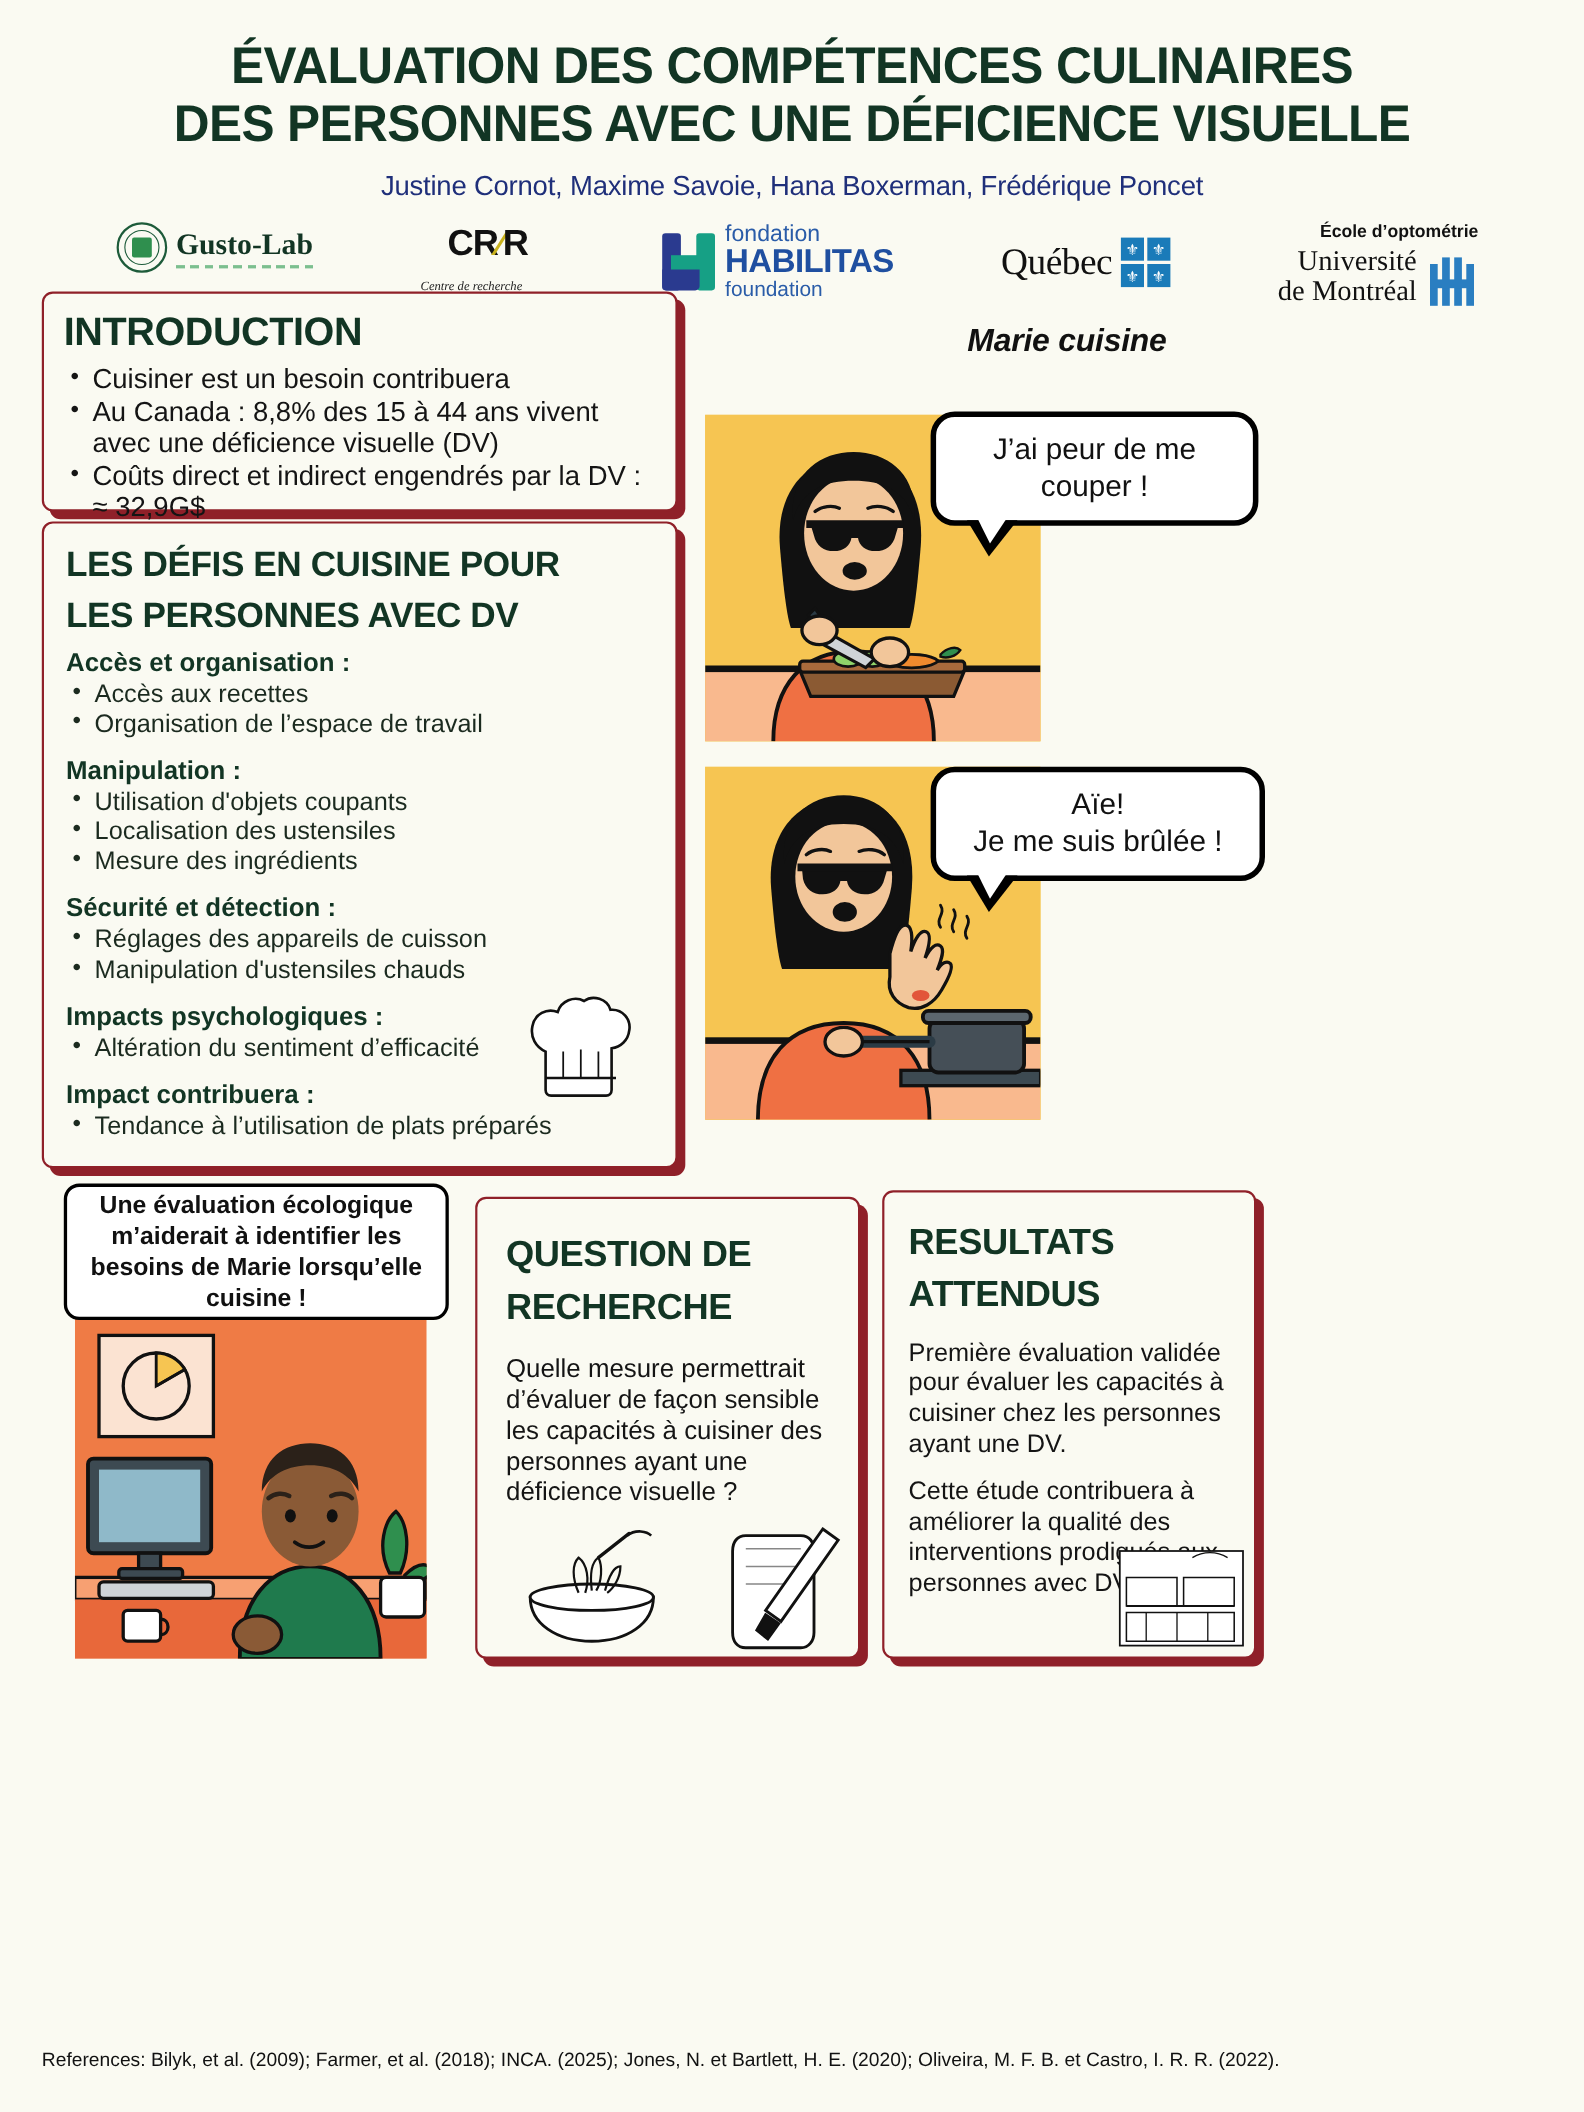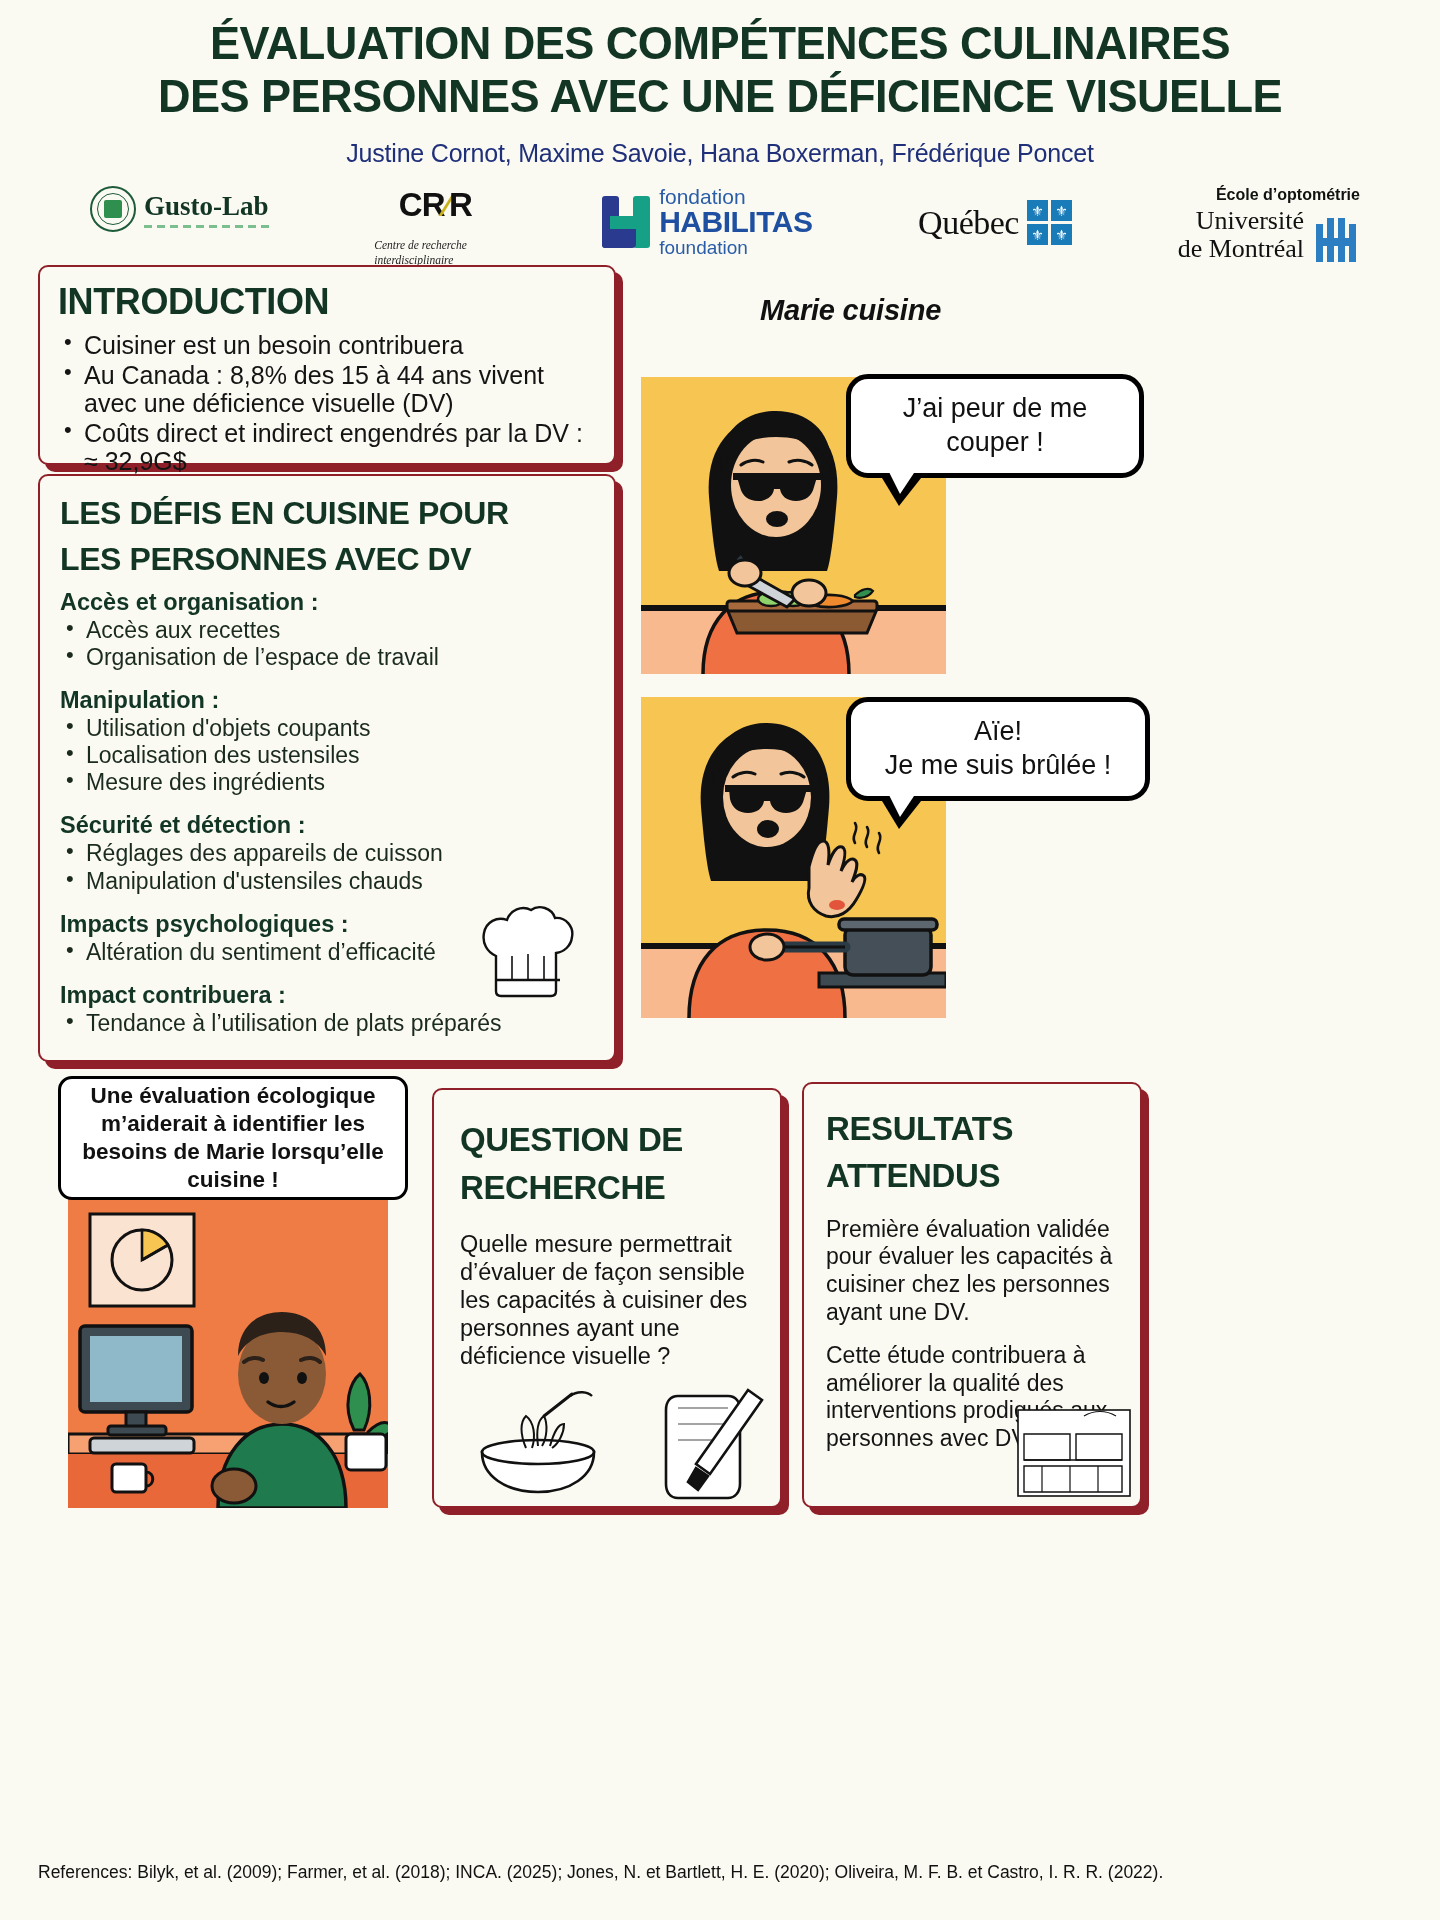--- a/index.html
+++ b/index.html
@@ -3,21 +3,21 @@
 <meta charset="utf-8">
 <style>
   * { box-sizing: border-box; margin: 0; padding: 0; }
   body {
     width: 1440px; height: 1920px;
     background: #fafaf2;
     font-family: "Liberation Sans", sans-serif;
     position: relative;
     overflow: hidden;
   }
-  .poster { position: relative; width: 1440px; height: 1920px; padding: 0; }
+  .poster { position: relative; width: 1440px; height: 1920px; padding: 16px; }
 
   
   .title {
     text-align: center;
     color: #123524;
     font-weight: 800;
     font-size: 47px;
     line-height: 1.13;
     letter-spacing: -0.6px;
     padding: 16px 30px 0 30px;
@@ -125,21 +125,21 @@
   .sub-h.first { margin-top: 6px; }
   .sub-list li { font-size: 23px; line-height: 1.18; color:#1b2a1f; }
   .sub-list { margin-top: 1px; }
   .sub-list li::before { font-size: 20px; top: 0px; }
 
   
   .chefhat { position:absolute; right:26px; top:418px; width:120px; height:120px; }
 
   
   .marie-label {
-    position:absolute; left:760px; top:294px; width:420px; 
+    position:absolute; left:760px; top:294px; width:420px; text-align:center;
     font-size:29px; font-weight:800; font-style:italic; color:#111; letter-spacing:-0.2px;
   }
   .illus { position:absolute; background:#f6c552; overflow:hidden; }
   #illus1 { left: 641px; top: 377px; width: 305px; height: 297px; }
   #illus2 { left: 641px; top: 697px; width: 305px; height: 321px; }
 
   .bubble {
     position:absolute; background:#fff; border:5px solid #000; border-radius: 22px;
     display:flex; align-items:center; justify-content:center; text-align:center;
     color:#111; padding: 10px 18px;

